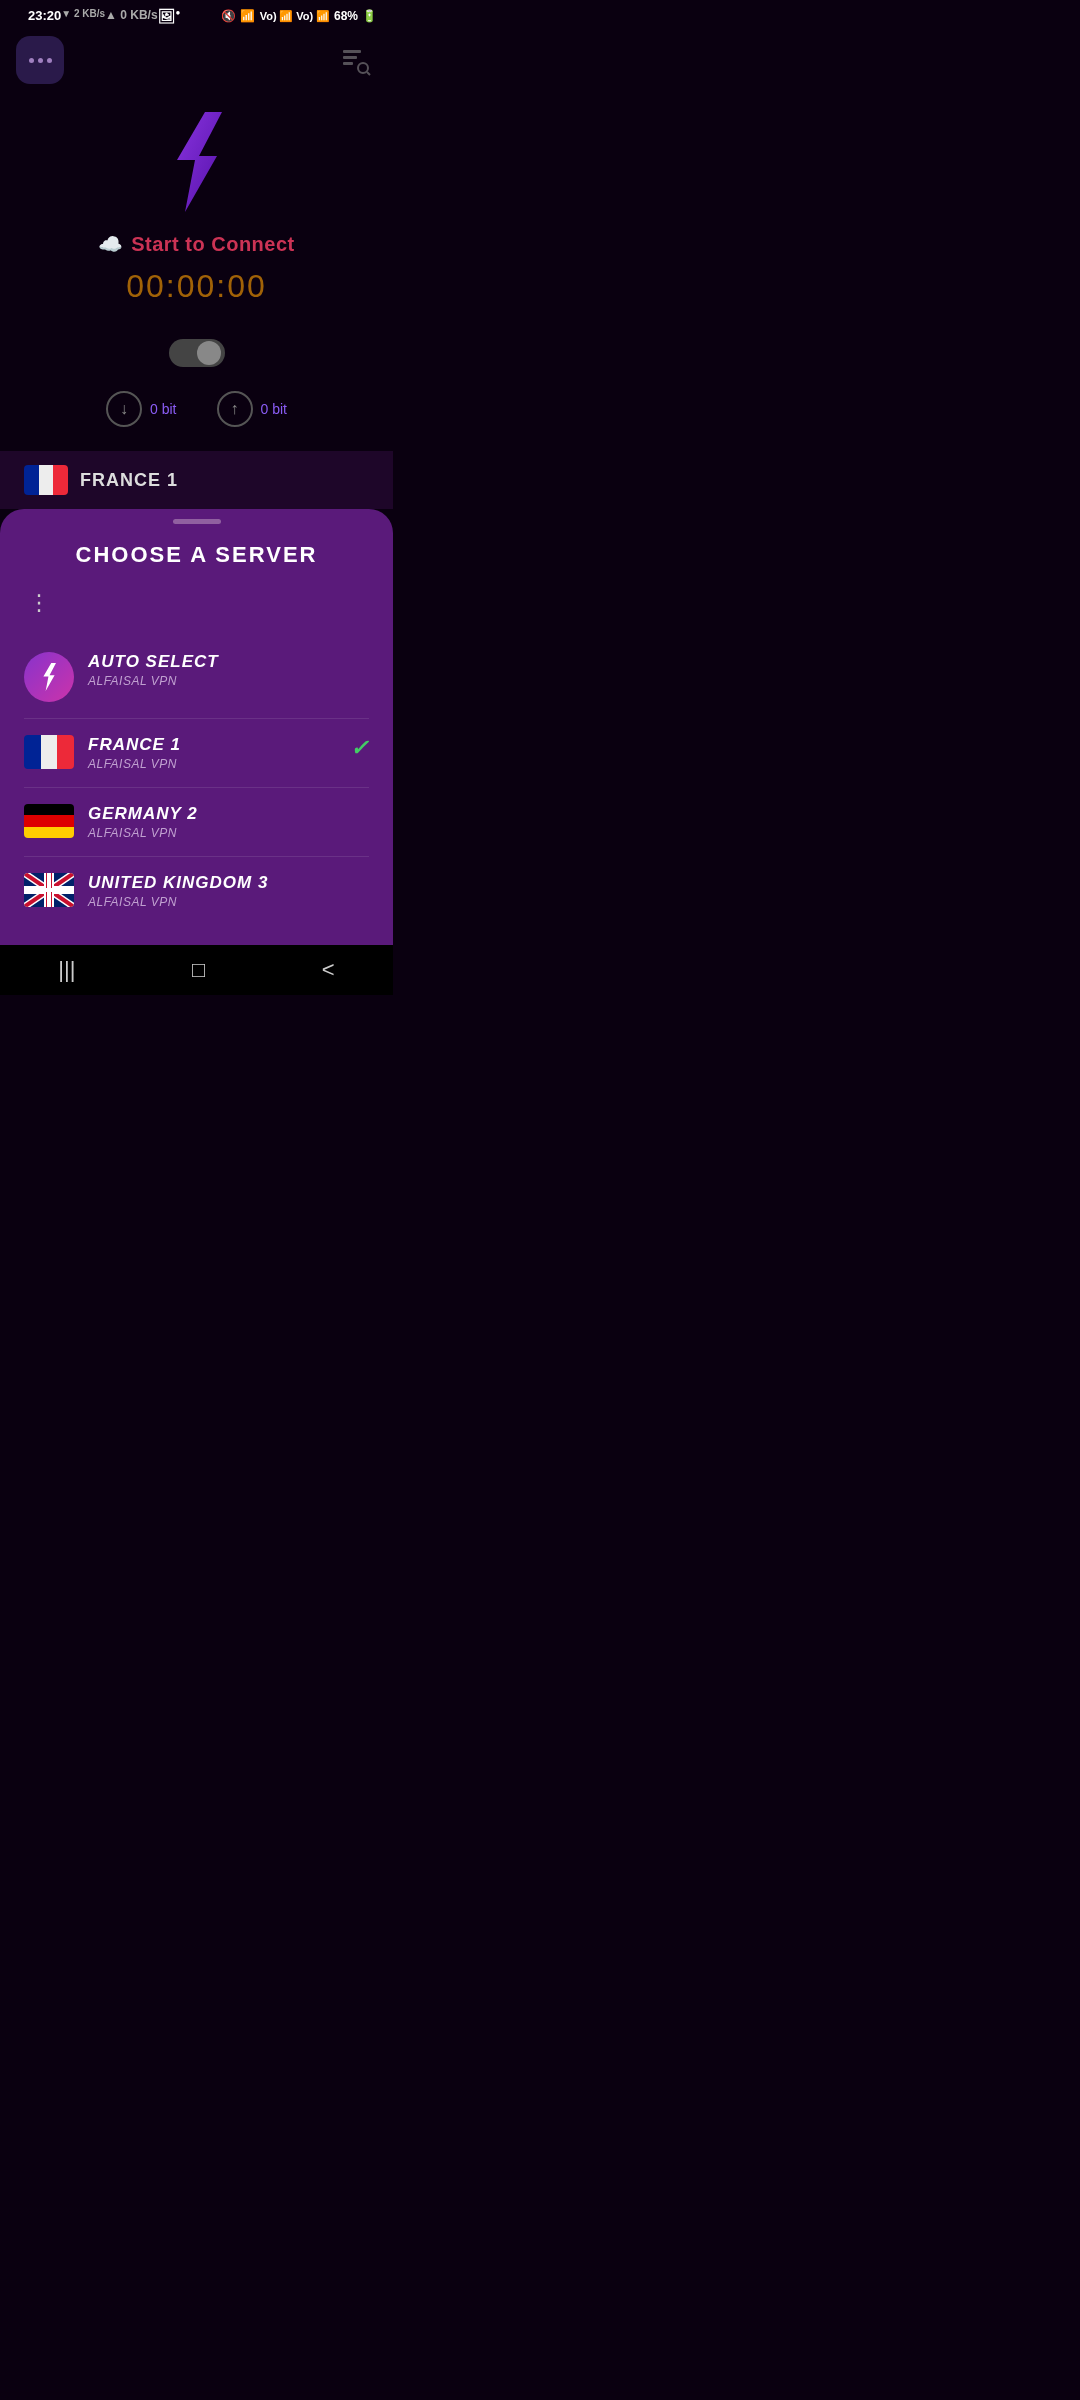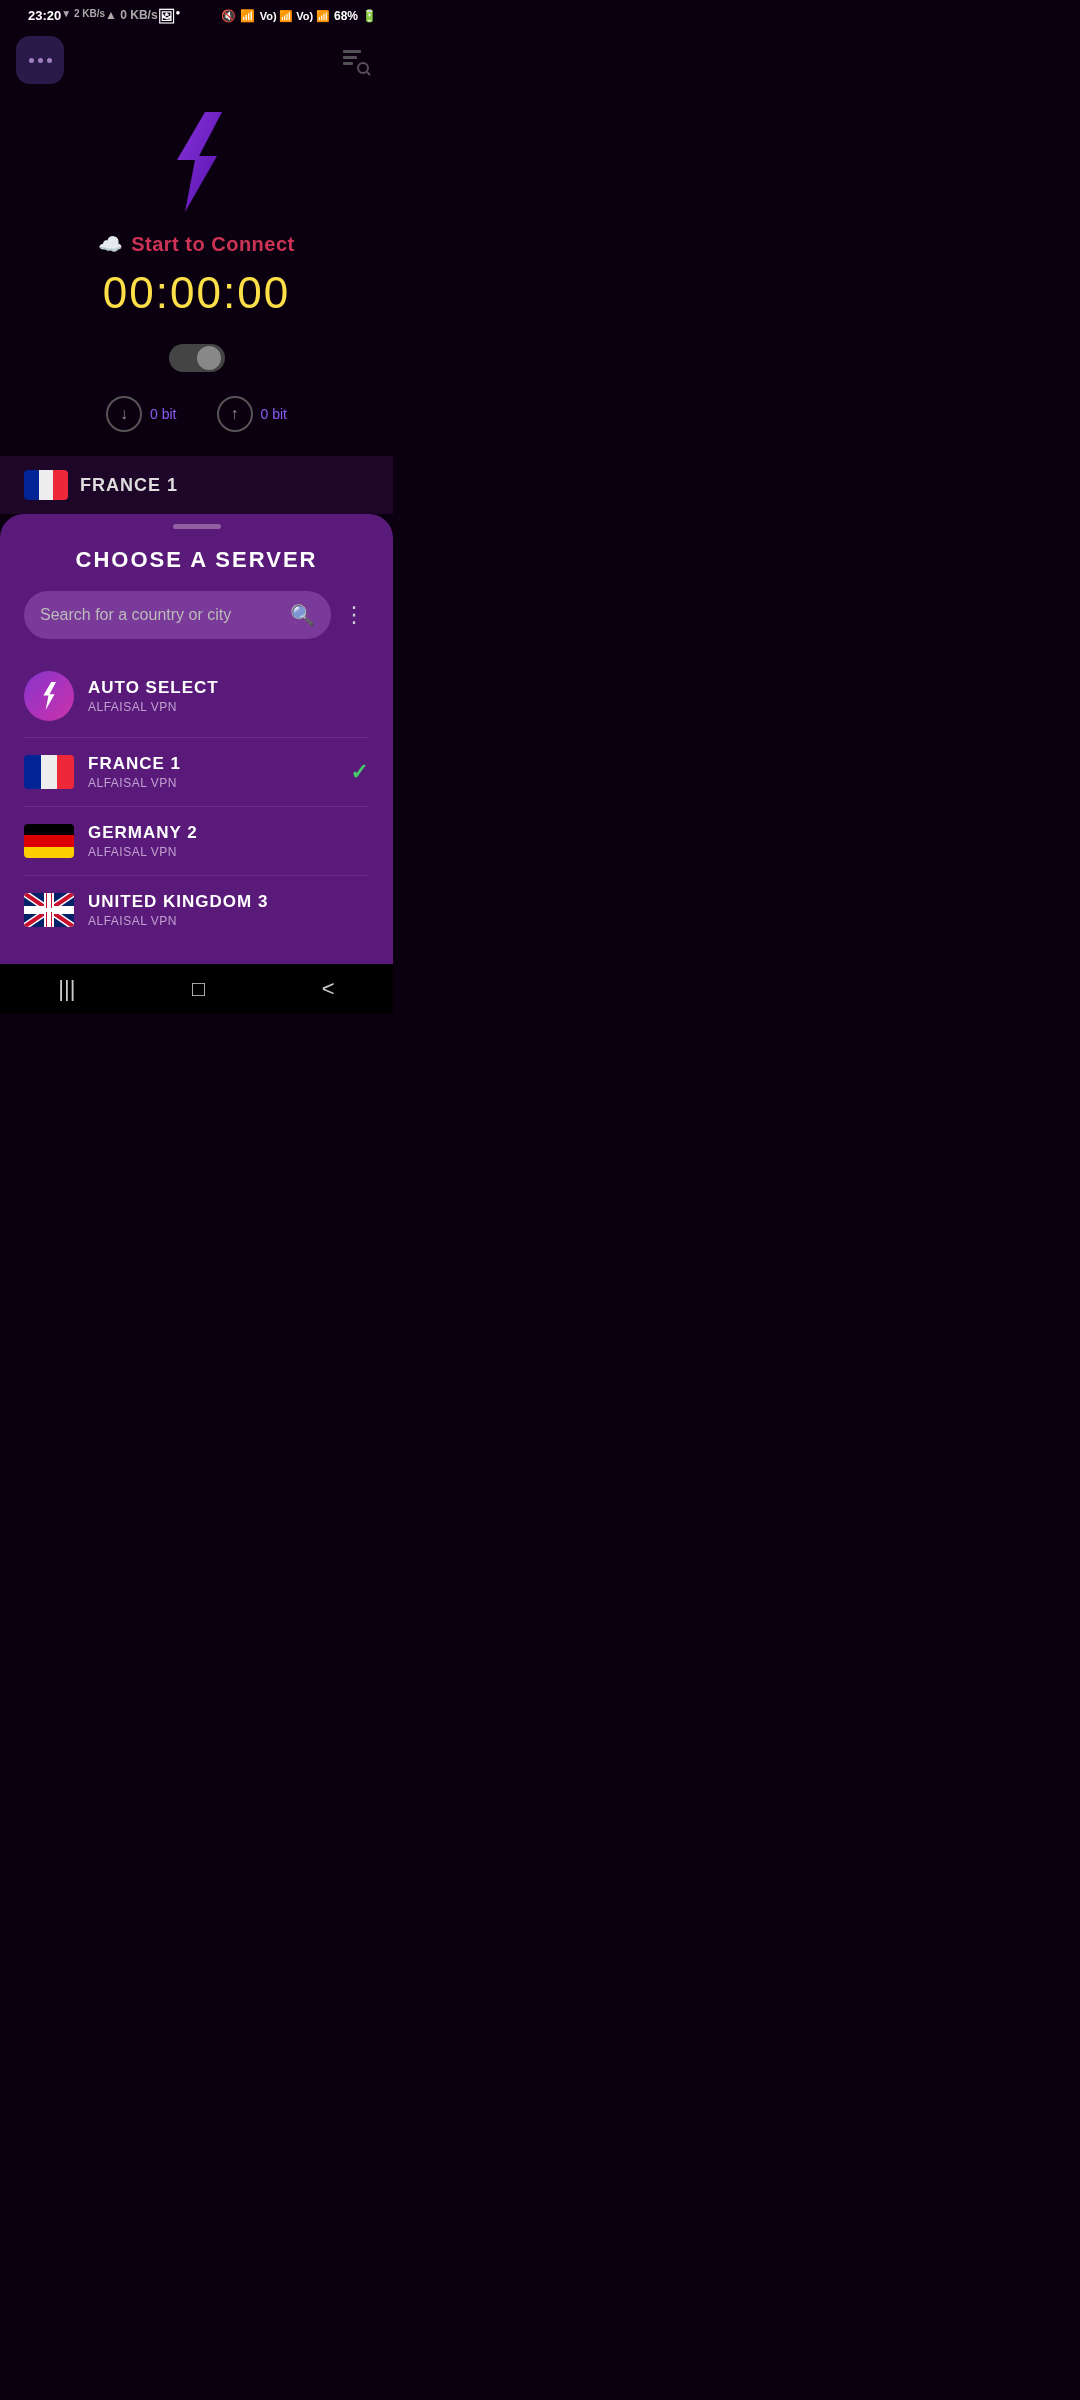--- a/index.html
+++ b/index.html
@@ -100,25 +100,25 @@
     }
     .connect-text {
       font-size: 20px;
       font-weight: 700;
       color: #cc3355;
       letter-spacing: 0.5px;
     }
 
     
     .timer {
-      font-size: 44px;
+      font-size: 32px;
       font-weight: 300;
-      color: #fde047;
+      color: #a16207;
       letter-spacing: 2px;
-      margin-bottom: 26px;
+      margin-bottom: 34px;
     }
 
     
     .toggle-container {
       margin-bottom: 24px;
     }
     .toggle-track {
       width: 56px;
       height: 28px;
       background: #444;
@@ -249,26 +249,26 @@
       color: #ccc;
       font-size: 22px;
       cursor: pointer;
       padding: 4px;
     }
 
     
     .server-list { padding: 0 16px; }
     .server-item {
       display: flex;
-      align-items: center;
       gap: 14px;
       padding: 16px 0;
       border-bottom: 1px solid rgba(255,255,255,0.1);
       cursor: pointer;
       position: relative;
+      font-style: italic;
     }
     .server-item:last-child { border-bottom: none; }
     .server-flag {
       width: 50px;
       height: 34px;
       border-radius: 4px;
       overflow: hidden;
       flex-shrink: 0;
     }
     .server-info { flex: 1; }
@@ -456,24 +456,20 @@
 </div>
 
 <div class="bottom-sheet">
   <div class="sheet-handle-container">
     <div class="sheet-handle"></div>
   </div>
 
   <div class="sheet-title">CHOOSE A SERVER</div>
 
   <div class="search-row">
-    <div class="search-bar">
-      <input class="search-input" type="text" placeholder="Search for a country or city" style="">
-      <span class="search-icon-btn">🔍</span>
-    </div>
     <span class="more-btn">⋮</span>
   </div>
 
   <div class="server-list">
 
     <div class="server-item">
       <div class="auto-icon server-flag">
         <svg width="28" height="28" viewBox="0 0 80 100">
           <polygon points="48,0 20,48 38,48 28,100 60,44 42,44 65,0" fill="#fff"></polygon>
         </svg>

